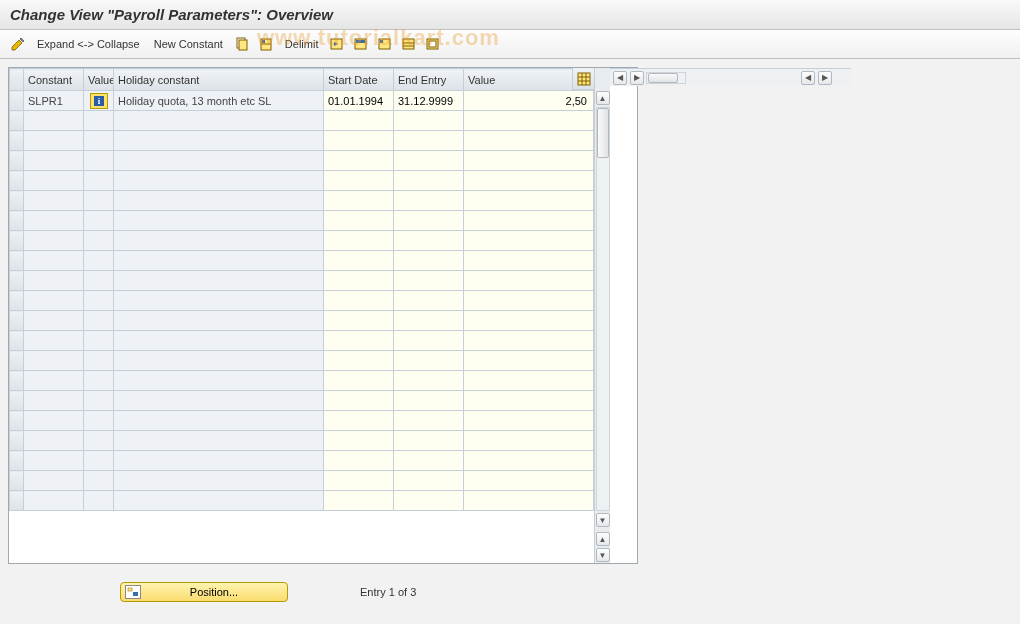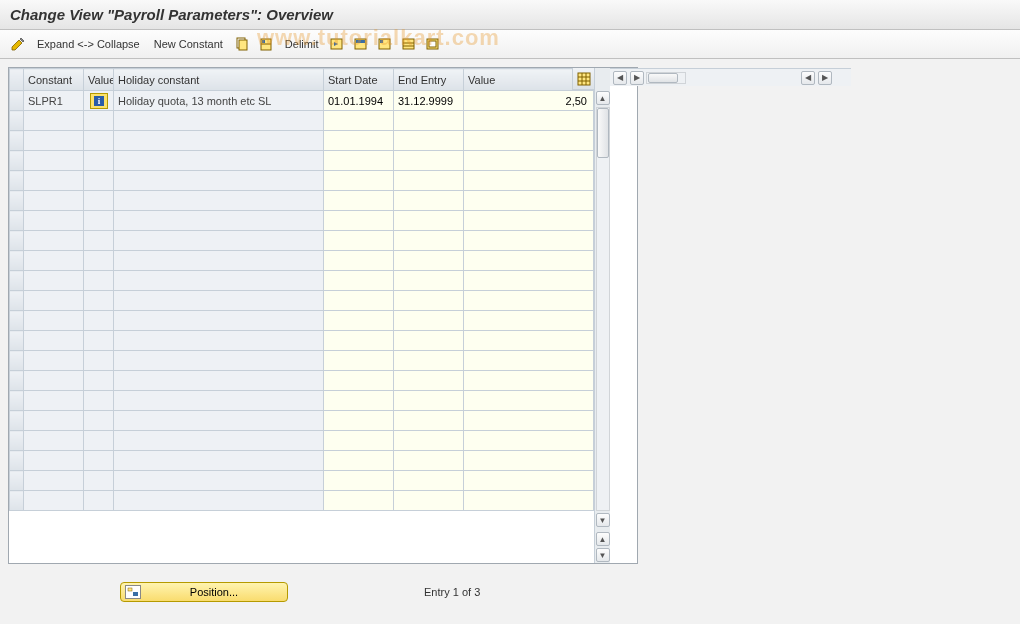--- a/index.html
+++ b/index.html
@@ -171,21 +171,21 @@
       border-radius: 4px;
       width: 168px;
     }
     .position-btn .pbtn-icon {
       width: 16px; height: 14px;
       background: #fff;
       border: 1px solid #888;
       margin-right: 8px;
       display:flex;align-items:center;justify-content:center;
     }
-    .entry-label { color: #333; margin-left: 116px;}
+    .entry-label { color: #333; margin-left: 52px;}
     svg { display: block; }
   </style>
 </head>
 <body>
 
 <div class="title-bar">Change View "Payroll Parameters": Overview</div>
 
 <div class="toolbar">
   <span class="toolbar-icon">
     <svg width="16" height="16" viewBox="0 0 16 16">

